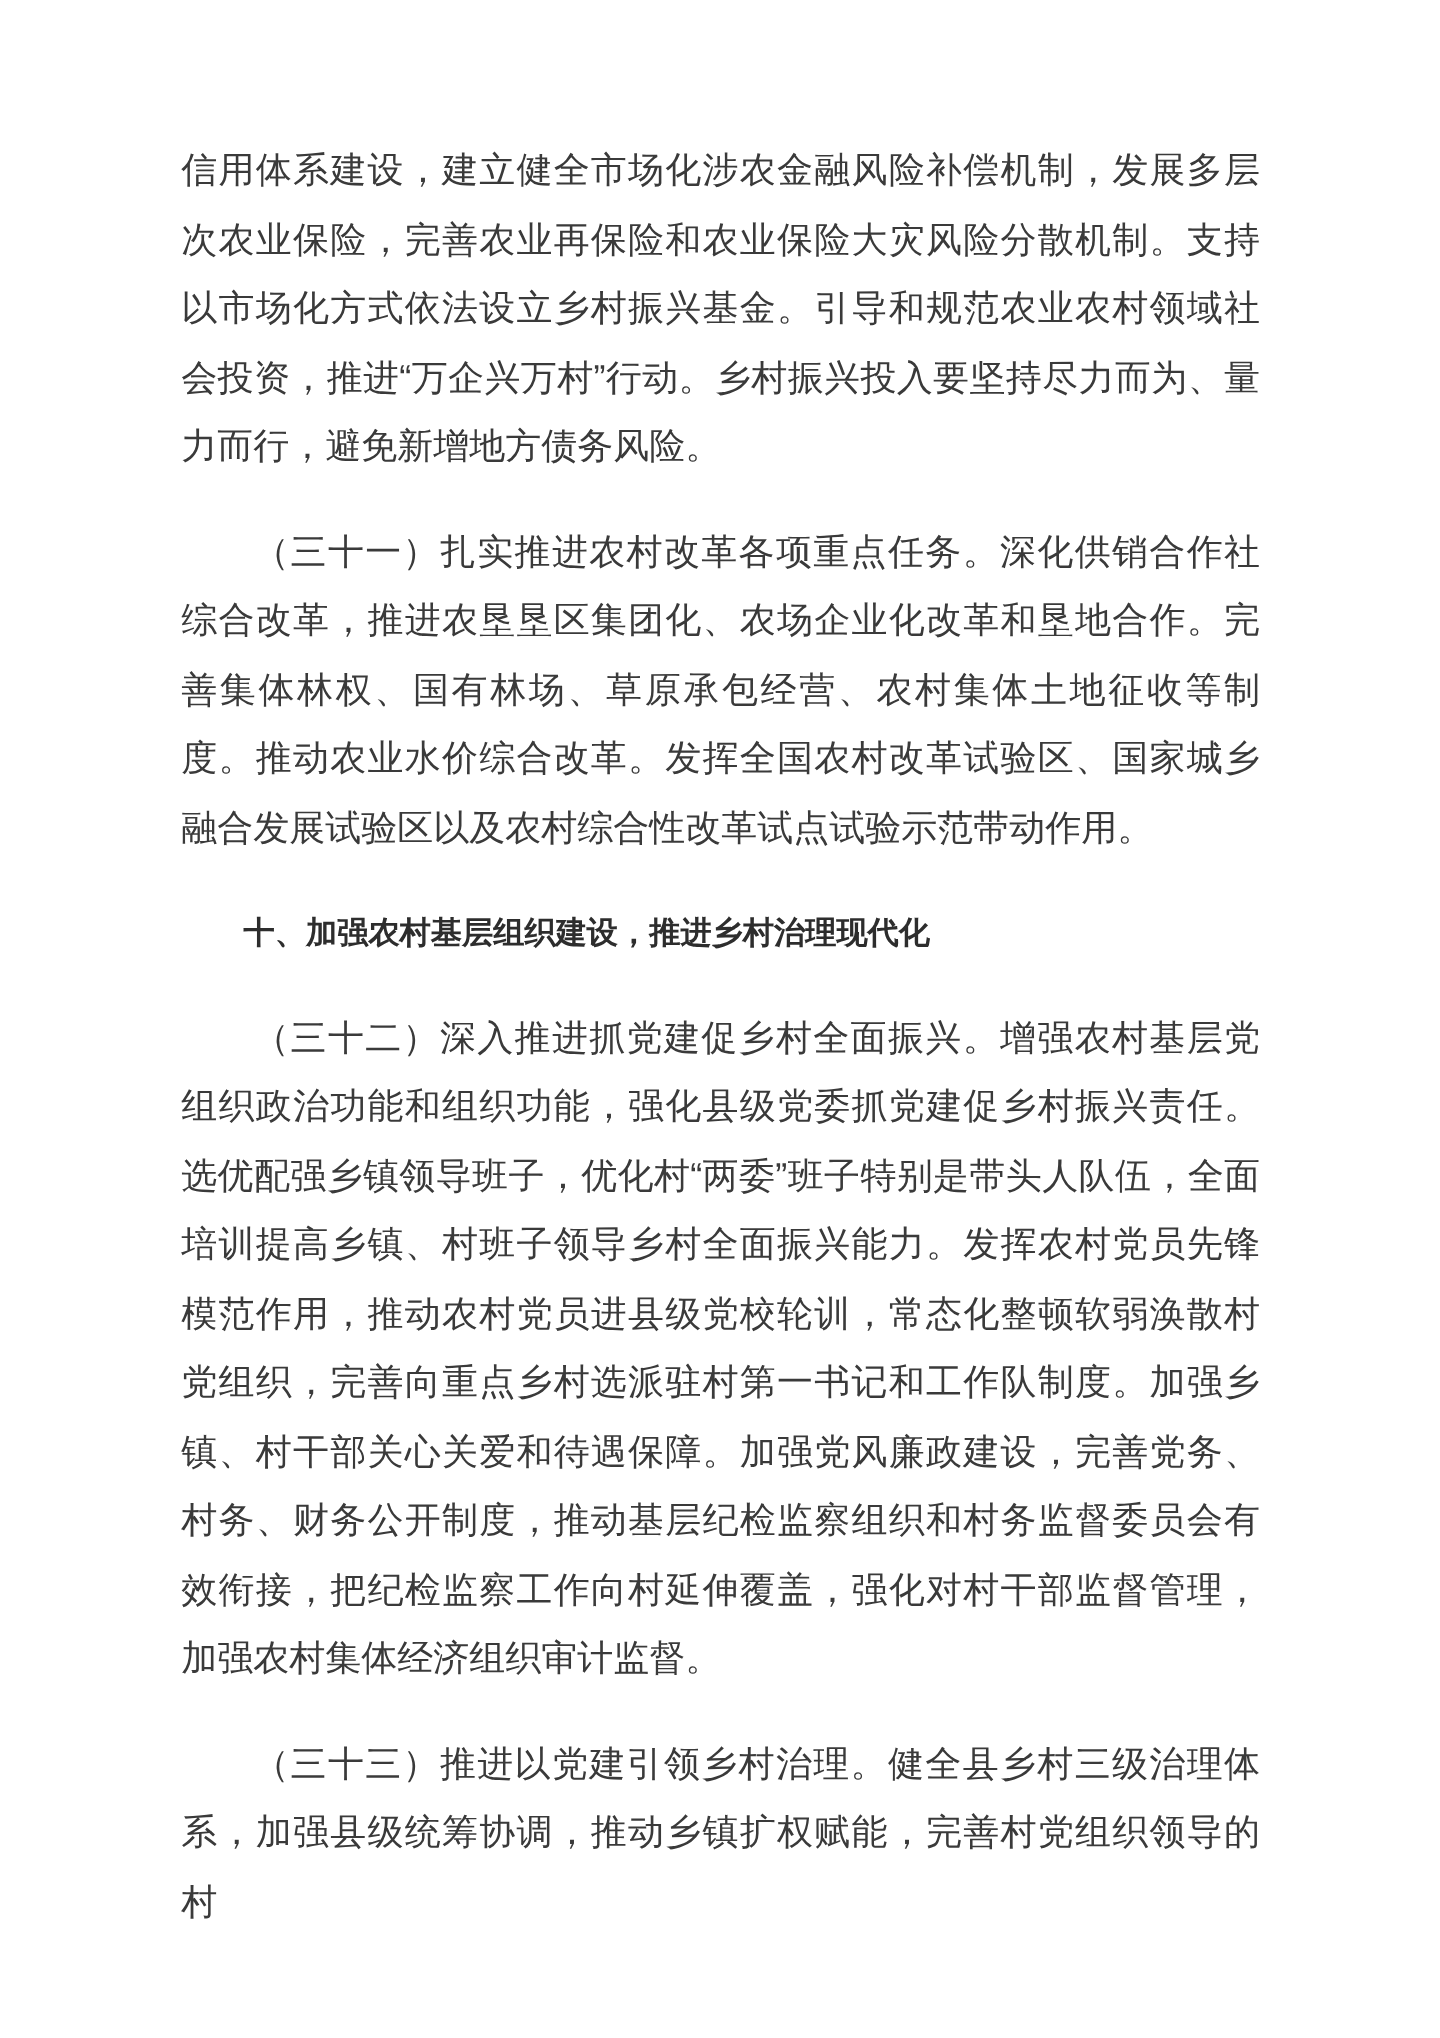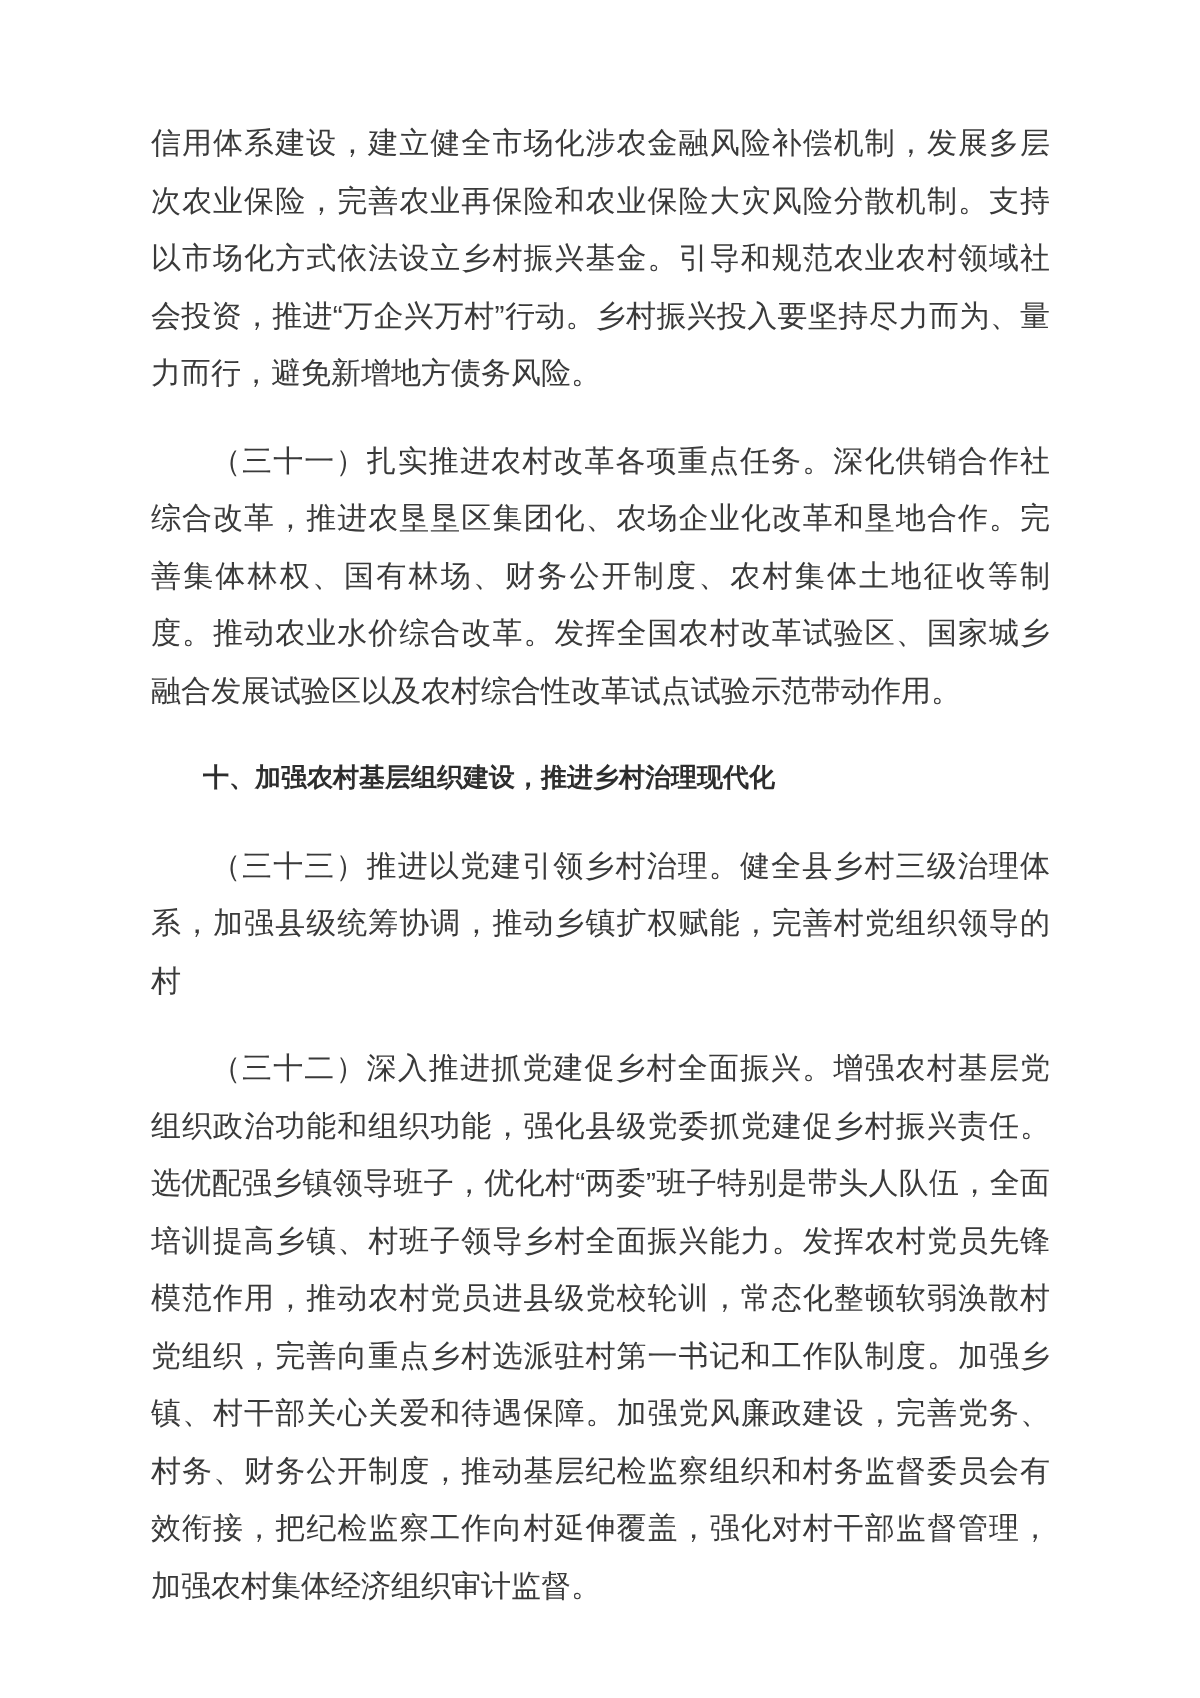--- a/index.html
+++ b/index.html
@@ -44,18 +44,18 @@
       text-indent: 2em;
       font-family: "Liberation Sans", sans-serif;
     }
   </style>
 </head>
 <body>
 
 <div class="page">
   <div class="content">
     <p class="para no-indent">信用体系建设，建立健全市场化涉农金融风险补偿机制，发展多层次农业保险，完善农业再保险和农业保险大灾风险分散机制。支持以市场化方式依法设立乡村振兴基金。引导和规范农业农村领域社会投资，推进“万企兴万村”行动。乡村振兴投入要坚持尽力而为、量力而行，避免新增地方债务风险。</p>
-    <p class="para">（三十一）扎实推进农村改革各项重点任务。深化供销合作社综合改革，推进农垦垦区集团化、农场企业化改革和垦地合作。完善集体林权、国有林场、财务公开制度、农村集体土地征收等制度。推动农业水价综合改革。发挥全国农村改革试验区、国家城乡融合发展试验区以及农村综合性改革试点试验示范带动作用。</p>
+    <p class="para">（三十一）扎实推进农村改革各项重点任务。深化供销合作社综合改革，推进农垦垦区集团化、农场企业化改革和垦地合作。完善集体林权、国有林场、草原承包经营、农村集体土地征收等制度。推动农业水价综合改革。发挥全国农村改革试验区、国家城乡融合发展试验区以及农村综合性改革试点试验示范带动作用。</p>
     <h2 class="heading">十、加强农村基层组织建设，推进乡村治理现代化</h2>
+    <p class="para">（三十二）深入推进抓党建促乡村全面振兴。增强农村基层党组织政治功能和组织功能，强化县级党委抓党建促乡村振兴责任。选优配强乡镇领导班子，优化村“两委”班子特别是带头人队伍，全面培训提高乡镇、村班子领导乡村全面振兴能力。发挥农村党员先锋模范作用，推动农村党员进县级党校轮训，常态化整顿软弱涣散村党组织，完善向重点乡村选派驻村第一书记和工作队制度。加强乡镇、村干部关心关爱和待遇保障。加强党风廉政建设，完善党务、村务、财务公开制度，推动基层纪检监察组织和村务监督委员会有效衔接，把纪检监察工作向村延伸覆盖，强化对村干部监督管理，加强农村集体经济组织审计监督。</p>
     <p class="para">（三十三）推进以党建引领乡村治理。健全县乡村三级治理体系，加强县级统筹协调，推动乡镇扩权赋能，完善村党组织领导的村</p>
-    <p class="para">（三十二）深入推进抓党建促乡村全面振兴。增强农村基层党组织政治功能和组织功能，强化县级党委抓党建促乡村振兴责任。选优配强乡镇领导班子，优化村“两委”班子特别是带头人队伍，全面培训提高乡镇、村班子领导乡村全面振兴能力。发挥农村党员先锋模范作用，推动农村党员进县级党校轮训，常态化整顿软弱涣散村党组织，完善向重点乡村选派驻村第一书记和工作队制度。加强乡镇、村干部关心关爱和待遇保障。加强党风廉政建设，完善党务、村务、财务公开制度，推动基层纪检监察组织和村务监督委员会有效衔接，把纪检监察工作向村延伸覆盖，强化对村干部监督管理，加强农村集体经济组织审计监督。</p>
   </div>
 </div>
 
 </body></html>

